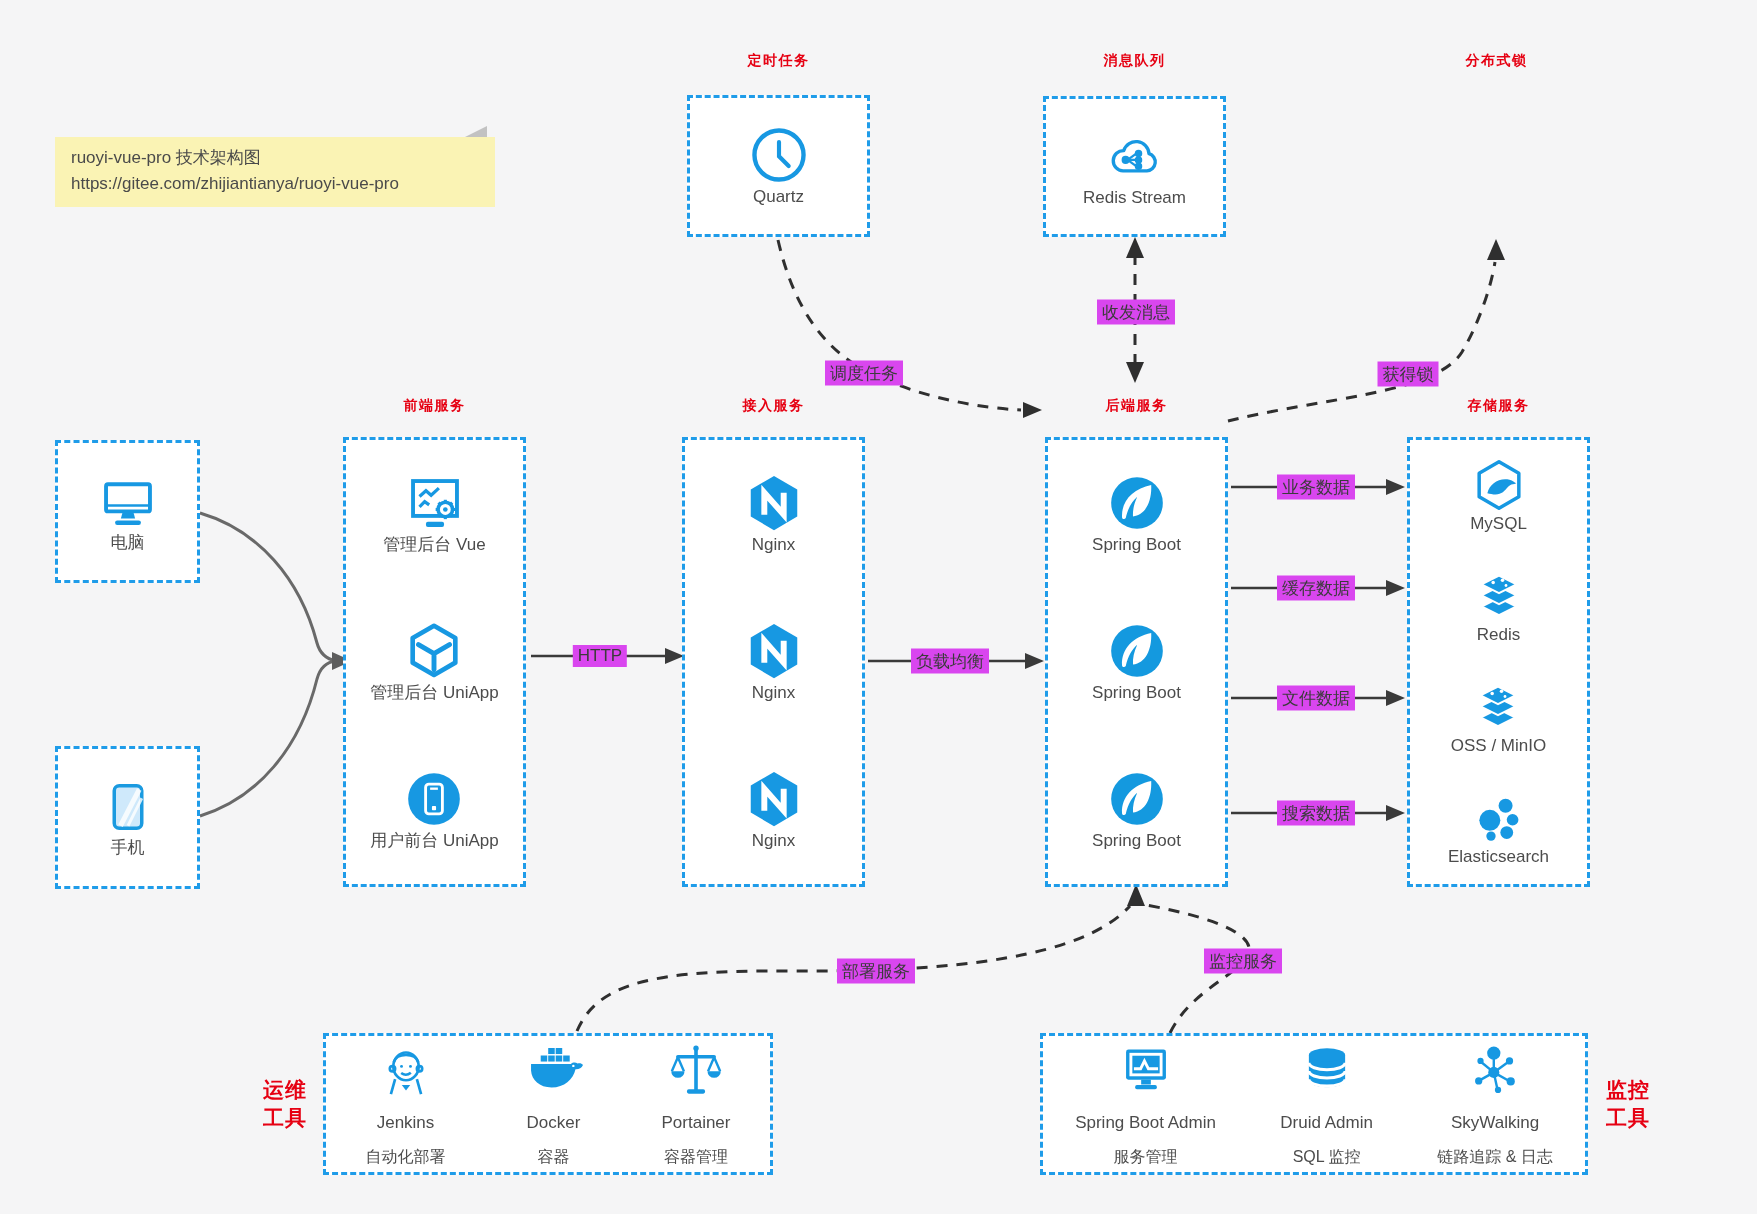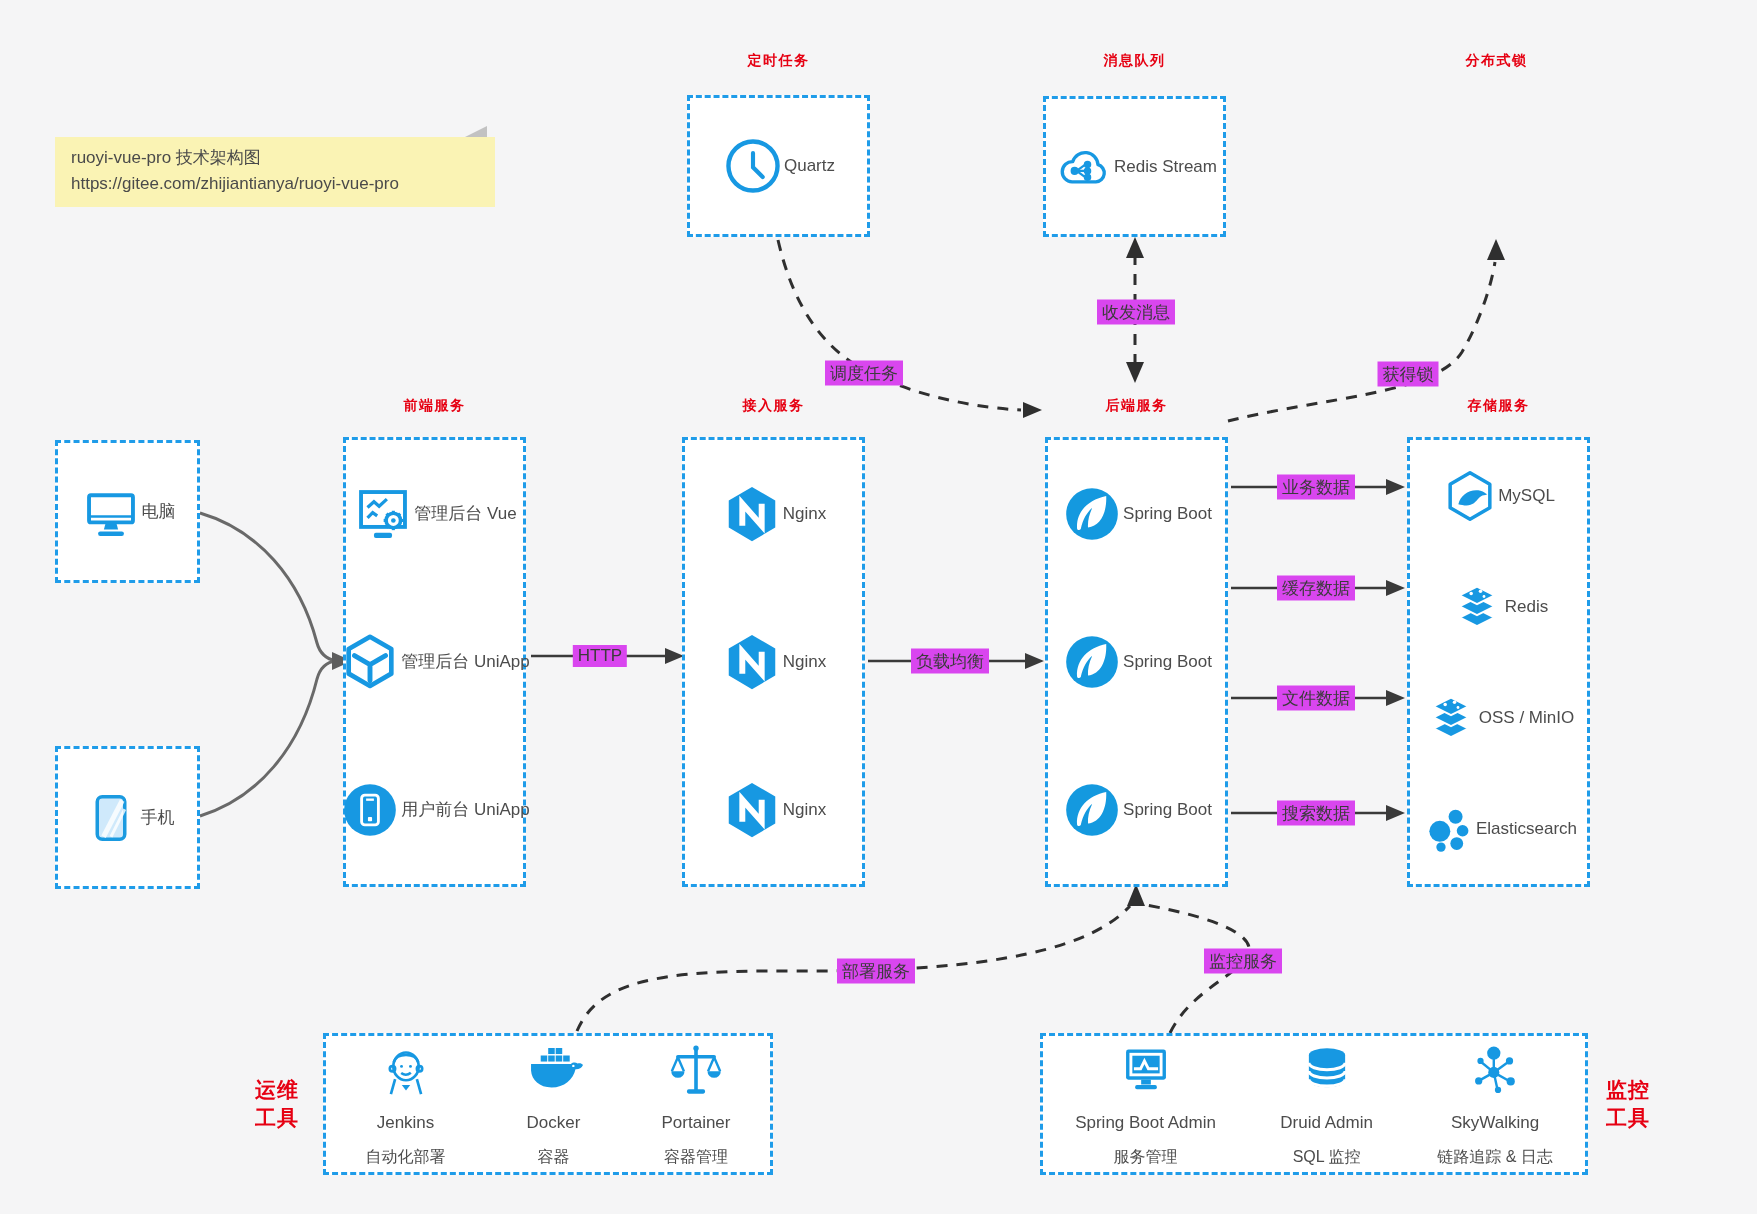--- a/index.html
+++ b/index.html
@@ -2,21 +2,21 @@
 <html><head>
 <meta charset="utf-8">
 <style>
   html,body{margin:0;padding:0;}
   .stage{position:relative;width:1757px;height:1214px;background:#f5f5f6;overflow:hidden;
          font-family:"Liberation Sans","DejaVu Sans",sans-serif;}
   .wires{position:absolute;left:0;top:0;z-index:1;}
   .dbox{position:absolute;background:#fff;border:3px dashed #1f9ce9;box-sizing:border-box;z-index:2;}
   .col{display:flex;flex-direction:column;justify-content:space-around;align-items:center;}
   .row{display:flex;flex-direction:row;justify-content:space-around;align-items:center;}
-  .item{display:flex;flex-direction:row;align-items:center;}
+  .item{display:flex;flex-direction:column;align-items:center;}
   .item-b{display:flex;flex-direction:column;align-items:center;gap:13px;}
   .ilabel{font-size:17px;color:#4c4c4c;white-space:nowrap;line-height:1.25;}
   .sub{font-size:16px;color:#4c4c4c;white-space:nowrap;line-height:1.25;}
   .ic svg{display:block;}
   .gtitle{position:absolute;text-align:center;font-weight:bold;font-size:14px;color:#e60012;
           letter-spacing:1.5px;z-index:2;white-space:nowrap;}
   .side-label{position:absolute;font-weight:bold;font-size:21px;color:#e60012;text-align:center;
           line-height:1.35;z-index:2;letter-spacing:1px;}
   .elabel{position:absolute;transform:translate(-50%,-50%);background:#d946ef;padding:1px 5px;
           font-size:17px;color:#3b3b3b;white-space:nowrap;z-index:3;}
@@ -398,21 +398,21 @@
   <div class="item">
     <span class="ic">
           <svg width="56" height="56" viewBox="0 0 48 48">
             <use href="#i-es"></use>
           </svg>
         </span>
     <span class="ilabel">Elasticsearch</span>
   </div>
 </div>
 
-<div class="side-label" style="left:238px;top:1076px;width:78px">
+<div class="side-label" style="left:246px;top:1076px;width:78px">
   <div>运维</div>
   <div>工具</div>
 </div>
 <div class="dbox row" style="left:323px;top:1033px;width:450px;height:142px">
   <div class="item-b">
     <span class="ic">
           <svg width="58" height="58" viewBox="0 0 48 48">
             <use href="#i-jenkins"></use>
           </svg>
         </span>

